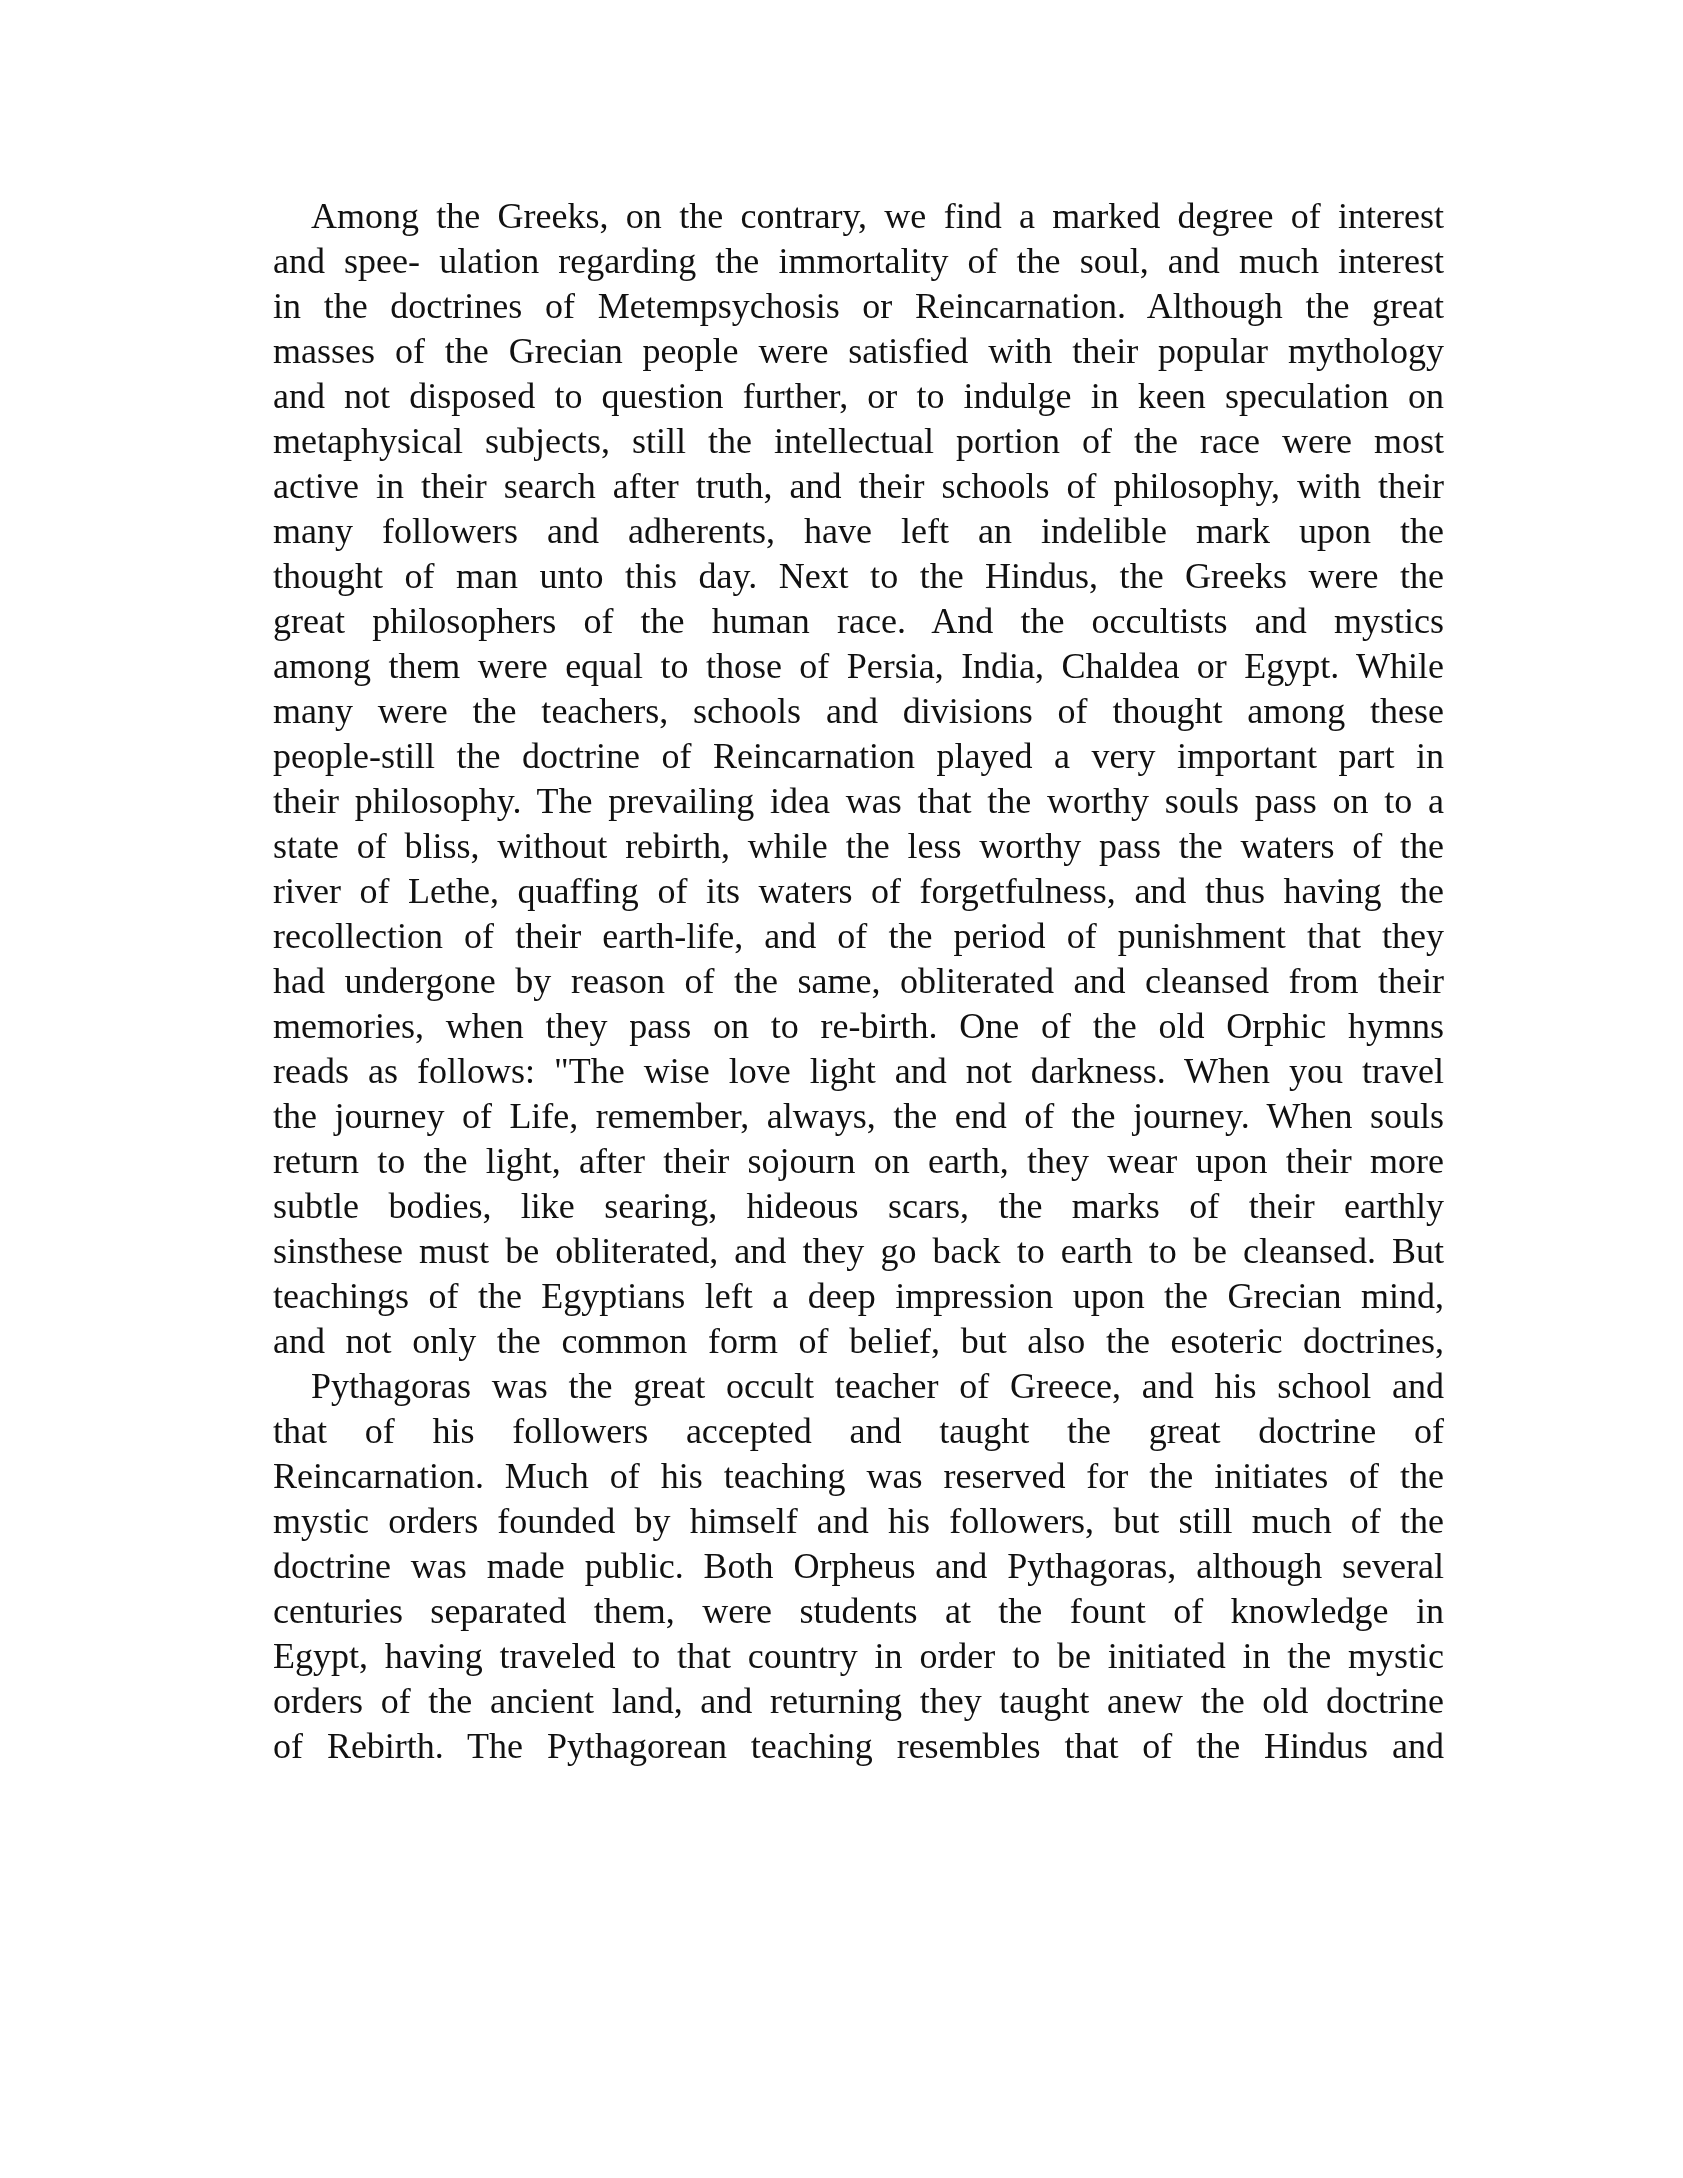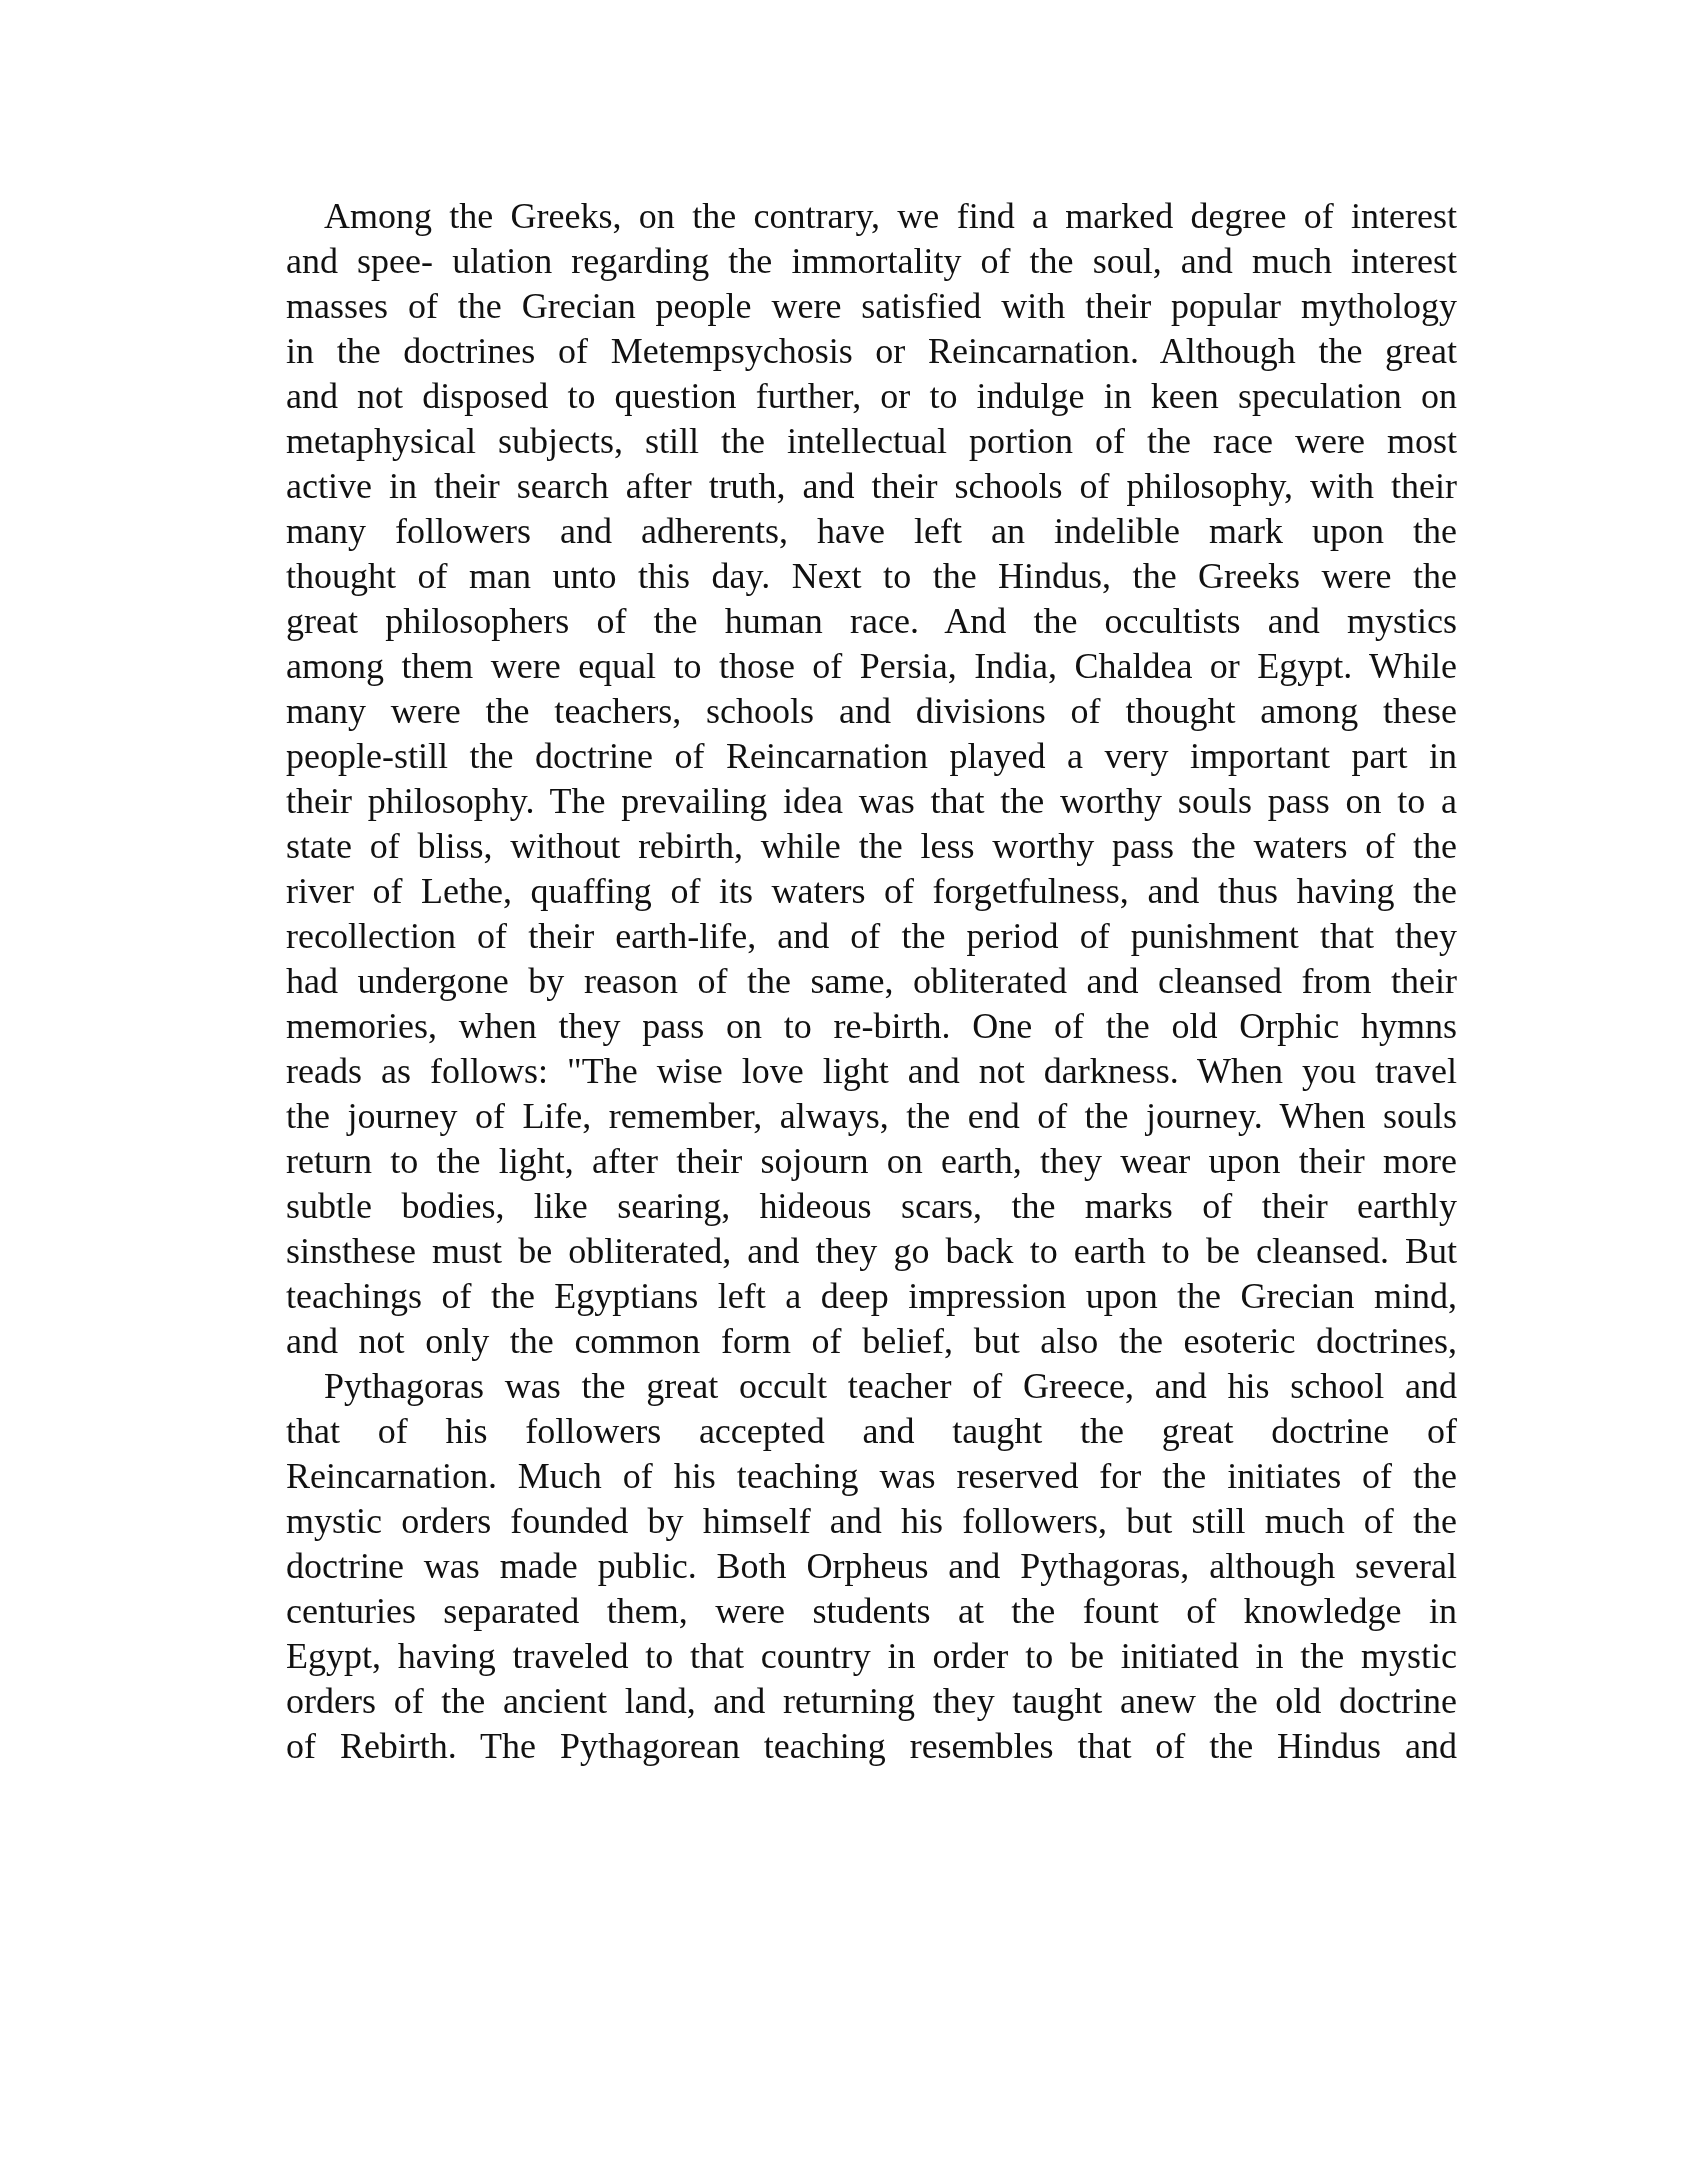--- a/index.html
+++ b/index.html
@@ -1,34 +1,34 @@
 <!DOCTYPE html>
 <html><head>
 <meta charset="utf-8">
 <style>
   html, body { margin: 0; padding: 0; background: #ffffff; }
   body { width: 1683px; height: 2178px; position: relative; overflow: hidden; }
-  .page { position: absolute; left: 286px; top: 194px; width: 1171px;
+  .page { position: absolute; left: 273px; top: 194px; width: 1171px;
     font-family: "Liberation Serif", serif; font-size: 36px; color: #111111; }
   .para { margin: 0; }
   .para + .para { }
   .line { display: block; height: 45px; line-height: 45px; white-space: nowrap;
     text-align: justify; text-align-last: justify; }
   .line.last { text-align-last: left; }
   .line.first { text-indent: 38px; }
 </style>
 </head>
 <body>
 
 <div class="page">
   <p class="para">
       <span class="line first">Among the Greeks, on the contrary, we find a marked degree of interest</span>
       <span class="line">and spee- ulation regarding the immortality of the soul, and much interest</span>
+      <span class="line">in the doctrines of Metempsychosis or Reincarnation. Although the great</span>
       <span class="line">masses of the Grecian people were satisfied with their popular mythology</span>
-      <span class="line">in the doctrines of Metempsychosis or Reincarnation. Although the great</span>
       <span class="line">and not disposed to question further, or to indulge in keen speculation on</span>
       <span class="line">metaphysical subjects, still the intellectual portion of the race were most</span>
       <span class="line">active in their search after truth, and their schools of philosophy, with their</span>
       <span class="line">many followers and adherents, have left an indelible mark upon the</span>
       <span class="line">thought of man unto this day. Next to the Hindus, the Greeks were the</span>
       <span class="line">great philosophers of the human race. And the occultists and mystics</span>
       <span class="line">among them were equal to those of Persia, India, Chaldea or Egypt. While</span>
       <span class="line">many were the teachers, schools and divisions of thought among these</span>
       <span class="line">people-still the doctrine of Reincarnation played a very important part in</span>
       <span class="line">their philosophy. The prevailing idea was that the worthy souls pass on to a</span>

